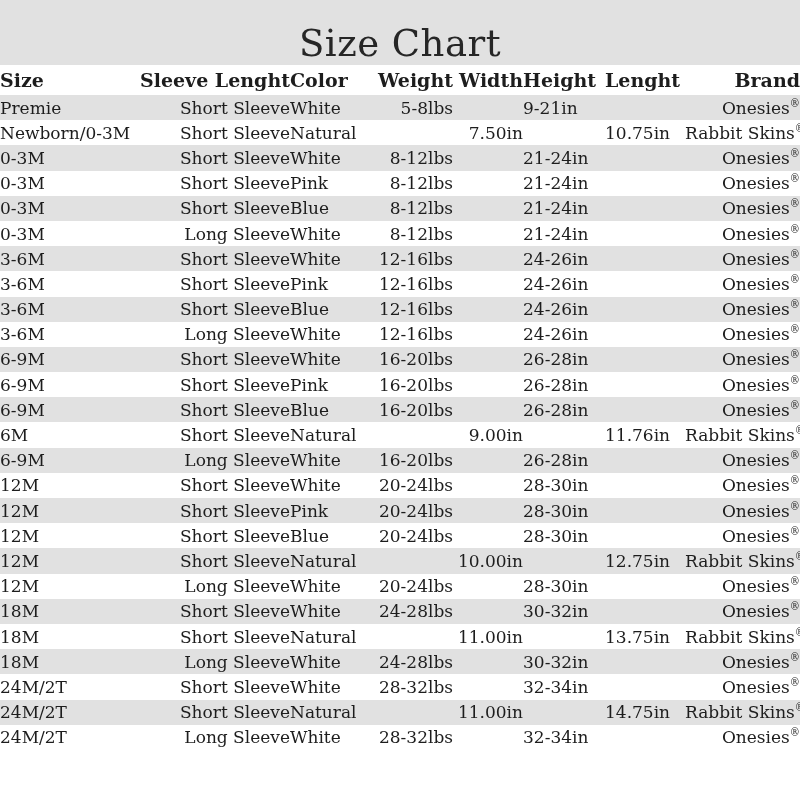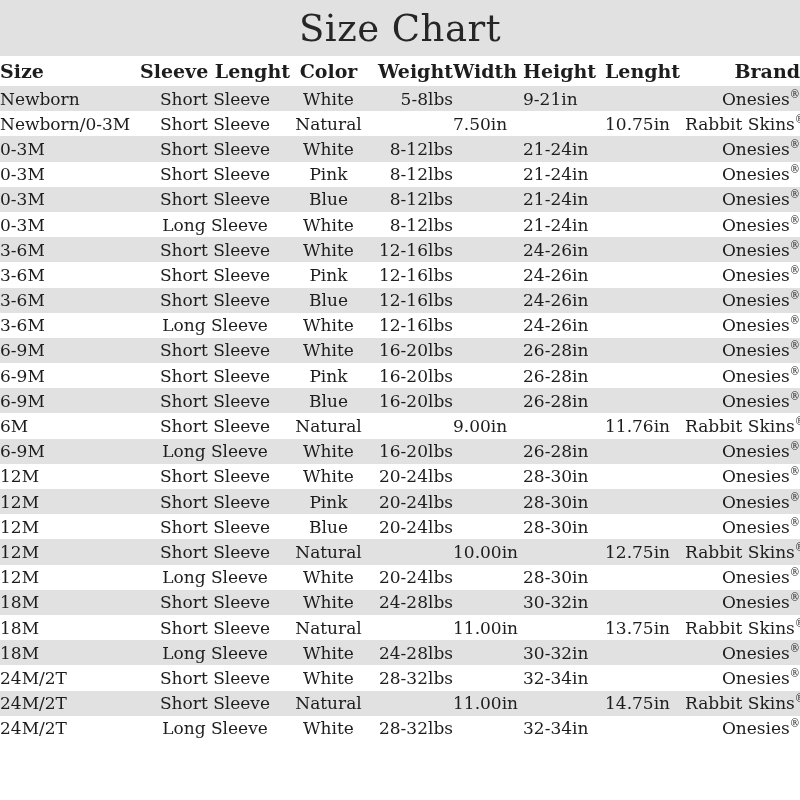--- a/index.html
+++ b/index.html
@@ -12,23 +12,23 @@
   html, body { margin: 0; padding: 0; }
   body {
     width: 800px; height: 800px;
     background: var(--page_bg);
     color: var(--text);
     font-family: "DejaVu Serif", serif;
     overflow: hidden;
   }
   .page { width: 800px; height: 800px; }
   .title-band {
-    height: 56px;
+    height: 65px;
     background: var(--band_bg);
-    display: flex; align-items: center; justify-content: center;
+    display: flex; align-items: flex-end; justify-content: center;
   }
   .title-band h1 {
     margin: 0;
     font-size: 37px;
     font-weight: normal;
     letter-spacing: 0.5px;
     color: #262626;
   }
   table.size-table {
     width: 800px;
@@ -54,24 +54,24 @@
   tbody tr:nth-child(odd) { background: var(--row_alt_bg); }
   tbody tr:nth-child(even) { background: var(--page_bg); }
 
   
   col.c1 { width: 140px; } col.c2 { width: 150px; } col.c3 { width: 77px; }
   col.c4 { width: 86px; }  col.c5 { width: 70px; }  col.c6 { width: 82px; }
   col.c7 { width: 80px; }  col.c8 { width: 115px; }
 
   
   th:nth-child(1), td:nth-child(1) { text-align: left; padding-left: 10px; }
-  th:nth-child(2), td:nth-child(2) { text-align: center; }
-  th:nth-child(3), td:nth-child(3) { text-align: center; }
+  th:nth-child(2), td:nth-child(2) { text-align: right; }
+  th:nth-child(3), td:nth-child(3) { text-align: left; }
   th:nth-child(4), td:nth-child(4) { text-align: right; }
-  th:nth-child(5), td:nth-child(5) { text-align: left; }
+  th:nth-child(5), td:nth-child(5) { text-align: right; }
   th:nth-child(6), td:nth-child(6) { text-align: left; margin-top: 38px; }
   th:nth-child(7), td:nth-child(7) { text-align: left; margin-left: 35px; }
   th:nth-child(8), td:nth-child(8) { text-align: right; }
 
   .reg { font-size: 0.60em; vertical-align: super; line-height: 0; }
 </style>
 </head>
 <body>
 
 <div class="page">
@@ -97,21 +97,21 @@
         <th>Color</th>
         <th>Weight</th>
         <th>Width</th>
         <th>Height</th>
         <th>Lenght</th>
         <th>Brand</th>
       </tr>
     </thead>
     <tbody>
         <tr>
-          <td>Newborn</td>
+          <td>Premie</td>
           <td>Short Sleeve</td>
           <td>White</td>
           <td>5-8lbs</td>
           <td></td>
           <td>9-21in</td>
           <td></td>
           <td>Onesies<span class="reg">®</span></td>
         </tr>
         <tr>
           <td>Newborn/0-3M</td>

